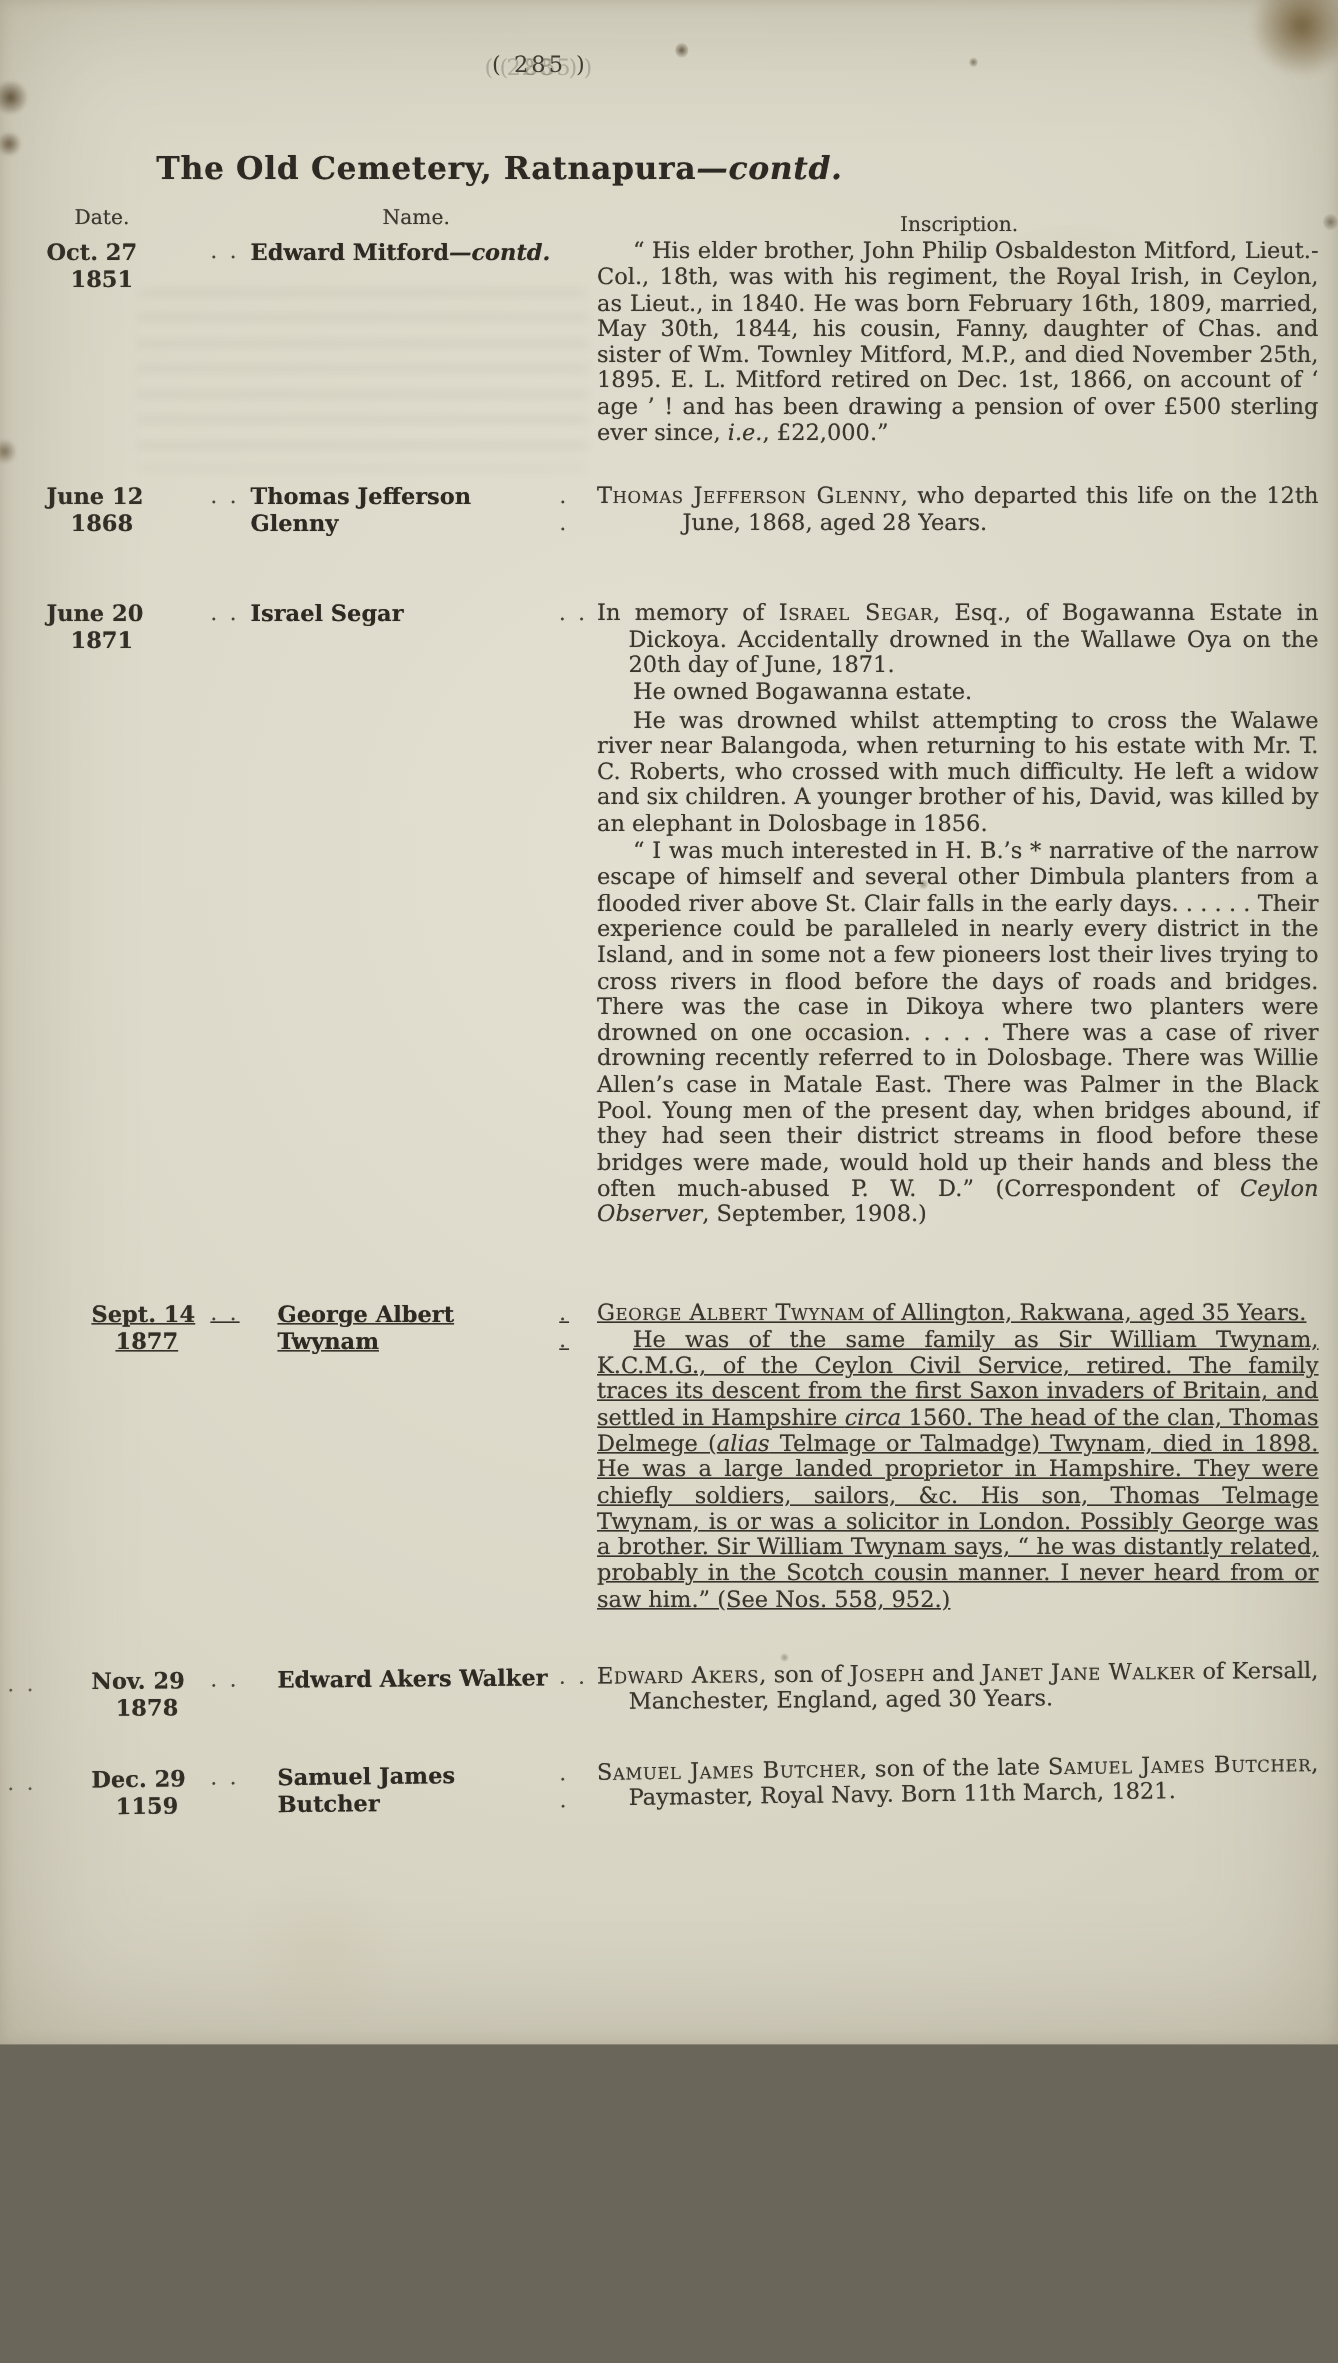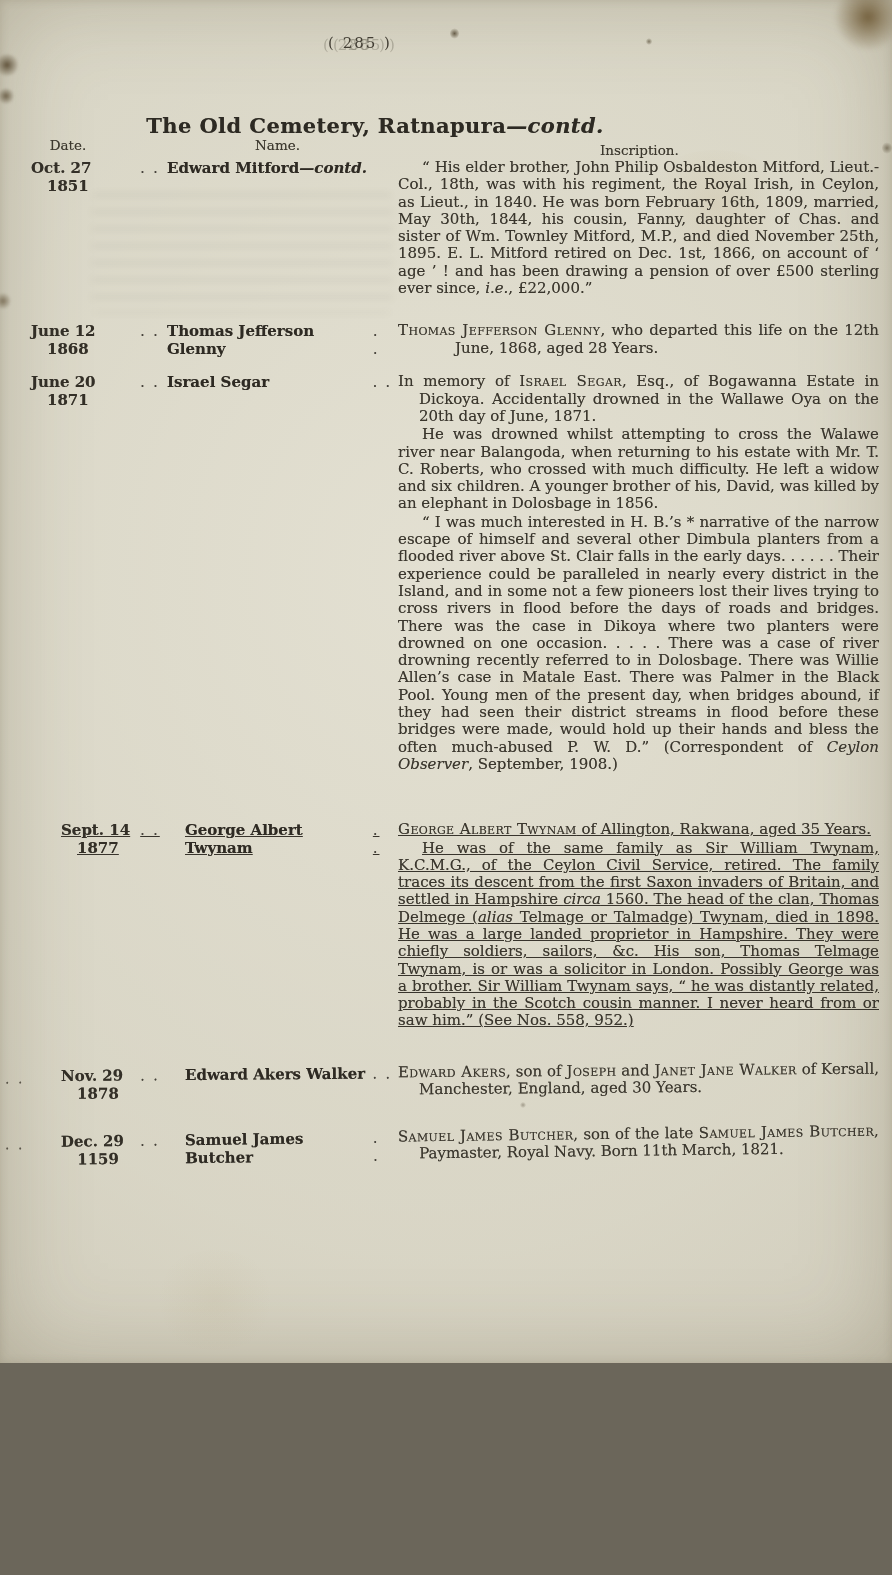--- a/index.html
+++ b/index.html
@@ -51,34 +51,34 @@
     background:repeating-linear-gradient(180deg,
       rgba(96,92,76,0.13) 0 6px, rgba(96,92,76,0) 6px 17px);
   }
 
   
   .page-number{
     position:absolute;top:34px;left:300px;width:120px;text-align:center;
     font-size:15px;letter-spacing:2px;color:#413d33;
     text-shadow:-5px 2px 0 rgba(70,64,52,0.28), 5px 2px 0 rgba(70,64,52,0.28);
   }
-  .title-row{position:absolute;top:113px;left:0;width:666px;text-align:center;
-    font-size:21px;font-weight:bold;color:#2d2a23;letter-spacing:0.4px;padding-left:42px;}
+  .title-row{position:absolute;top:99px;left:0;width:666px;text-align:center;
+    font-size:21px;font-weight:bold;color:#2d2a23;letter-spacing:0.4px;}
   .title-suffix{font-style:italic;}
   .col-head{position:absolute;font-size:13.5px;color:#3c382e;}
   .col-head.date{top:137px;left:22px;width:92px;text-align:center;}
   .col-head.name{top:137px;left:150px;width:150px;text-align:right;}
   .col-head.insc{top:142px;left:600px;}
 
   
   .entries{position:absolute;top:159px;left:3px;right:9px;}
   .entry{display:grid;grid-template-columns:22px 108px 34px 231px 1fr;align-items:start;}
   .entry + .entry{margin-top:26px;}
   .entry:nth-child(2){margin-top:25px;}
-  .entry:nth-child(3){margin-top:15px;}
+  .entry:nth-child(3){margin-top:42px;}
   .entry:nth-child(4){margin-top:48px;text-decoration:underline;}
   .entry:nth-child(5){margin-top:34px;}
   .entry:nth-child(6){margin-top:28px;}
   .entry:nth-child(5){transform:rotate(-0.45deg);}
   .entry:nth-child(6){transform:rotate(-0.7deg);}
   .entry:nth-child(n+4) .date-cell{padding-left:36px;}
   .entry:nth-child(n+4) .name-cell{padding-left:18px;}
 
   .mark{font-size:14px;letter-spacing:2px;color:#44403499;padding-left:2px;padding-top:3px;}
   .date-cell{font-size:15px;font-weight:bold;color:#332f27;line-height:18px;padding-left:6px;}
@@ -165,20 +165,21 @@
           <div class="date-line">June 20</div>
           <div class="date-line year-line">1871</div>
         </div>
         <div class="dots">. .</div>
         <div class="name-cell">
           <span><span>Israel Segar</span></span>
           <span class="pre-dots">. .</span>
         </div>
         <div class="inscription">
           <div class="para para-hang"><span class="seg">In memory of </span><span class="seg seg-sc">Israel Segar</span><span class="seg">, Esq., of Bogawanna Estate in Dickoya.  Accidentally drowned in the Wallawe Oya on the 20th day of June, 1871.</span></div>
+          <div class="para para-indent"><span class="seg">He owned Bogawanna estate.</span></div>
           <div class="para para-indent"><span class="seg">He was drowned whilst attempting to cross the Walawe river near Balangoda, when returning to his estate with Mr. T. C. Roberts, who crossed with much difficulty.  He left a widow and six children.  A younger brother of his, David, was killed by an elephant in Dolosbage in 1856.</span></div>
           <div class="para para-indent"><span class="seg">“ I was much interested in H. B.’s * narrative of the narrow escape of himself and several other Dimbula planters from a flooded river above St. Clair falls in the early days. . . . . .   Their experience could be paralleled in nearly every district in the Island, and in some not a few pioneers lost their lives trying to cross rivers in flood before the days of roads and bridges.  There was the case in Dikoya where two planters were drowned on one occasion. . . . .  There was a case of river drowning recently referred to in Dolosbage.  There was Willie Allen’s case in Matale East.  There was Palmer in the Black Pool.  Young men of the present day, when bridges abound, if they had seen their district streams in flood before these bridges were made, would hold up their hands and bless the often much-abused P. W. D.”  (Correspondent of </span><span class="seg seg-i">Ceylon Observer</span><span class="seg">, September, 1908.)</span></div>
         </div>
       </div>
       <div class="entry">
         <div class="mark"></div>
         <div class="date-cell">
           <div class="date-line">Sept. 14</div>
           <div class="date-line year-line">1877</div>
         </div>

